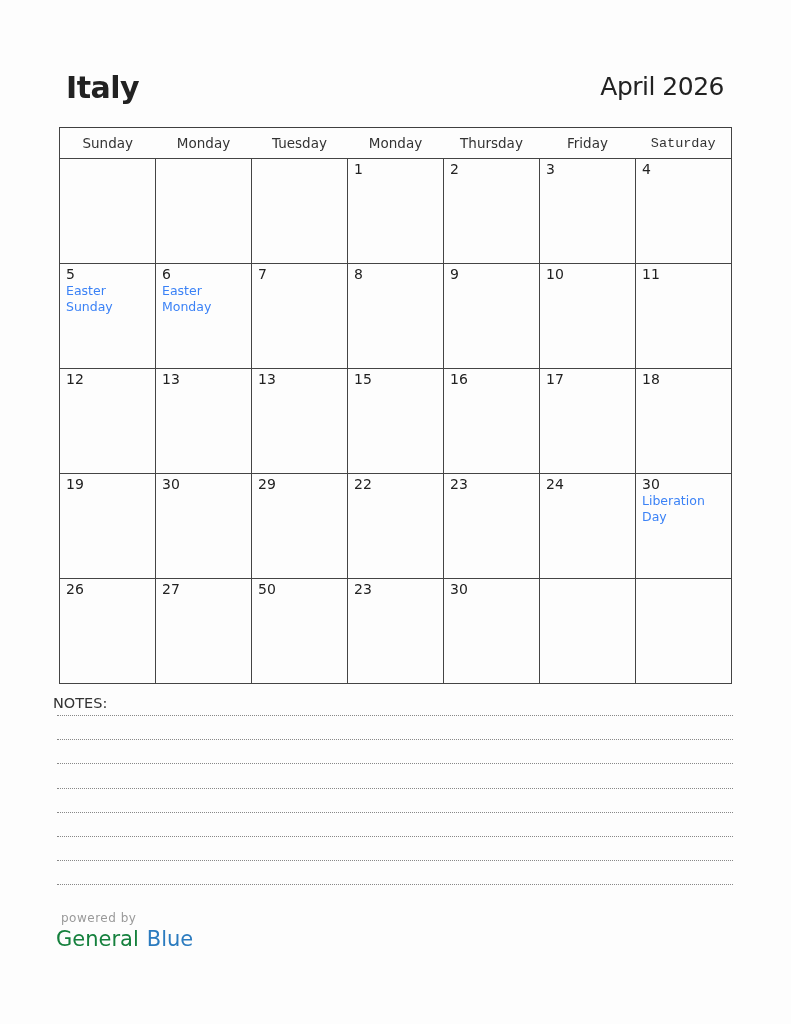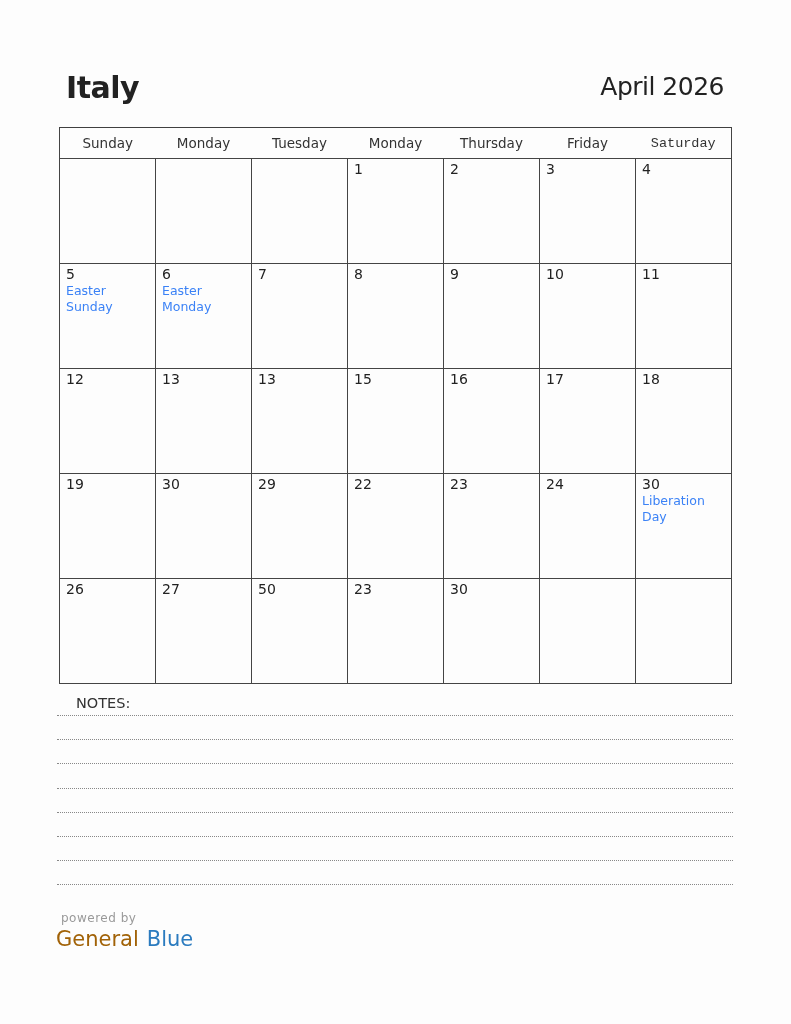--- a/index.html
+++ b/index.html
@@ -6,25 +6,25 @@
   body { width:791px; height:1024px; position:relative; font-family:"DejaVu Sans", sans-serif; color:#222; overflow:hidden; }
   .country { position:absolute; left:66px; top:70px; font-size:30px; font-weight:700; letter-spacing:-0.5px; }
   .month { position:absolute; right:67px; top:72px; font-size:25px; font-weight:400; letter-spacing:-0.5px;text-align:right; }
   table.cal { position:absolute; left:59px; top:127px; width:673px; border-collapse:collapse; table-layout:fixed; }
   table.cal th { height:30px; font-weight:400; font-size:13.5px; color:#333; border-top:1px solid #404040; border-bottom:1px solid #444; padding:0; }
   table.cal th:first-child { border-left:1px solid #444; }
   table.cal th:last-child { border-right:1px solid #444;font-family:Liberation Mono, monospace; }
   table.cal td { height:100px; border:1px solid #444; vertical-align:top; padding:2px 6px; }
   .daynum { font-size:14px; line-height:17px; color:#222; }
   .holiday { font-size:12.5px; line-height:16px; color:#3b82f6; }
-  .notes-label { position:absolute; left:76px; top:695px; font-size:14.5px; color:#333; }
+  .notes-label { position:absolute; left:53px; top:695px; font-size:14.5px; color:#333; }
   .note-line { position:absolute; left:57px; width:676px; border-top:1px dotted #888; }
   .powered { position:absolute; left:61px; top:911px; font-size:12px; color:#999; letter-spacing:0.5px; }
   .brand { position:absolute; left:56px; top:927px; font-size:21px; }
-  .brand .g { color:#a16207;margin-top:13px; }
+  .brand .g { color:#15803d;margin-top:13px; }
   .brand .b { color:#2b7bbf;margin-left:8px; }
 </style>
 </head>
 <body>
 
 <div class="country">Italy</div>
 <div class="month">April 2026</div>
 
 <table class="cal">
   <thead>

